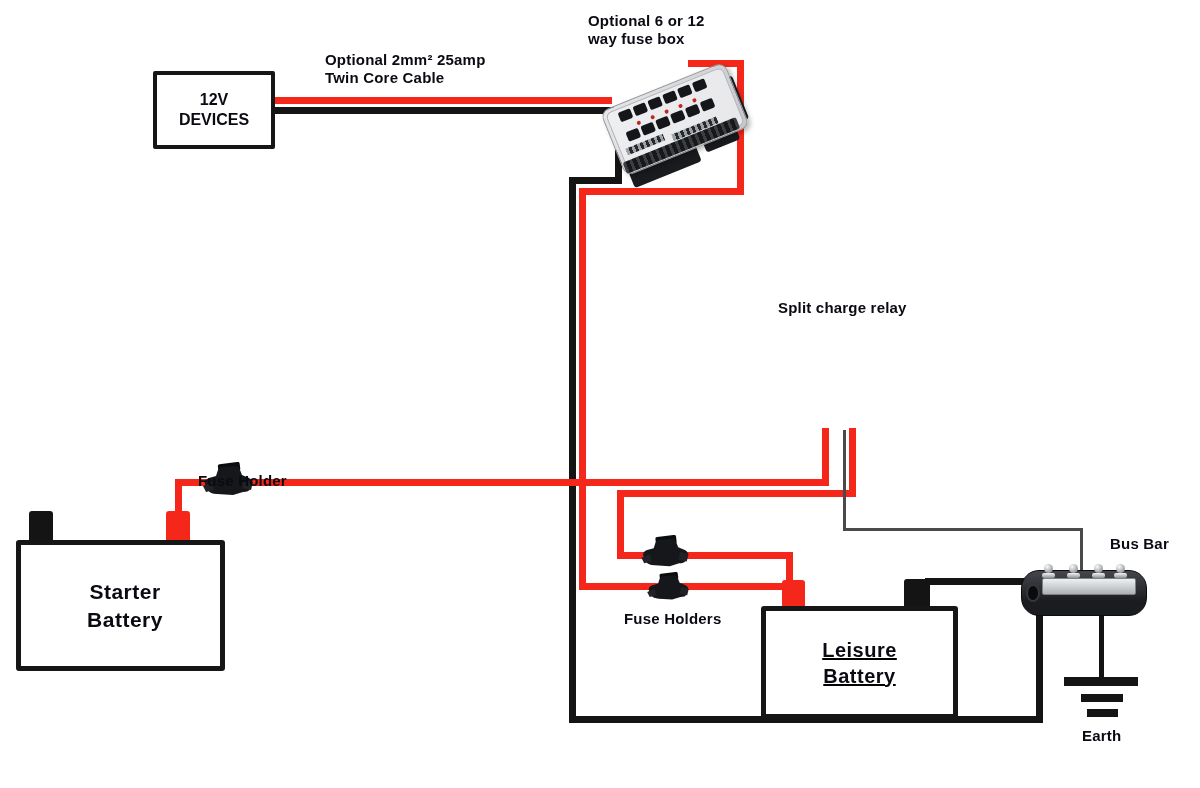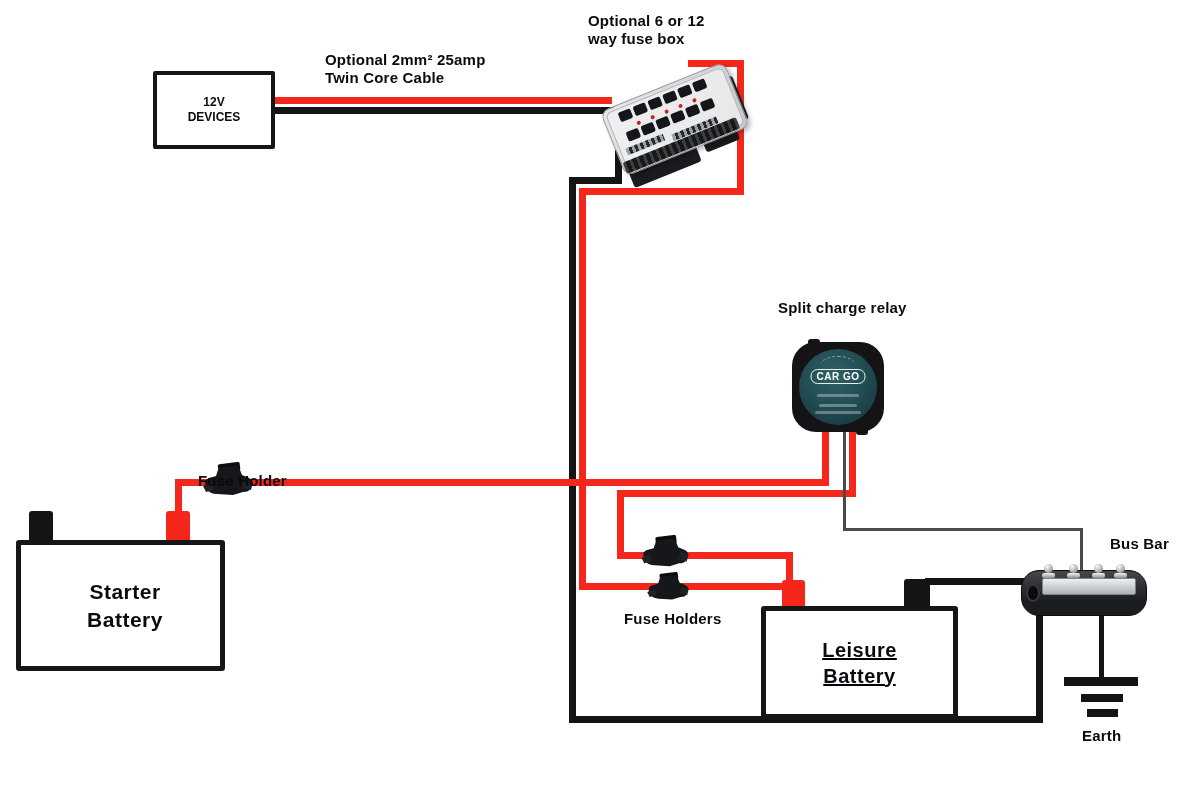--- a/index.html
+++ b/index.html
@@ -9,21 +9,21 @@
   .red{background:#f5271b;}
   .blk{background:#141414;}
   .sig{background:#4a4a4a;}
   .lbl{position:absolute;font-weight:bold;font-size:15px;line-height:1.18;color:#0a0a12;
        white-space:pre-line;letter-spacing:.2px;}
   .boxlbl{white-space:pre-line;text-align:center;font-weight:bold;color:#0a0a12;}
 
   
   .devices{position:absolute;left:153px;top:71px;width:114px;height:70px;background:#fff;
            border:4px solid #161616;border-radius:2px;display:flex;align-items:center;justify-content:center;}
-  .devices .boxlbl{font-size:12px;line-height:1.25;}
+  .devices .boxlbl{font-size:16px;line-height:1.25;}
 
   
   .battery{position:absolute;background:#fff;border:5px solid #161616;border-radius:3px;
            display:flex;align-items:center;justify-content:center;}
   .battery .boxlbl{font-size:21px;line-height:1.3;letter-spacing:.5px;}
   .terminal{position:absolute;border-radius:3px 3px 0 0;}
 
   
   .fusebox{position:absolute;left:608px;top:84px;width:134px;height:70px;transform:rotate(-22deg);}
   .fb-shell{position:absolute;inset:0;border-radius:9px;background:linear-gradient(135deg,#e7e8ea,#c6c7ca);
@@ -138,31 +138,20 @@
         <div class="fb-slot"></div>
       <div class="fb-slot"></div>
         <div class="fb-slot"></div>
         <div class="fb-slot"></div>
     </div>
     <div class="fb-teeth1"></div>
     <div class="fb-teeth2"></div>
     <div class="fb-band"></div>
   </div>
 
-  <div class="relay">
-    <div class="relay-ear" style="left:16px;top:-3px;"></div>
-    <div class="relay-ear" style="right:16px;bottom:-3px;"></div>
-    <div class="relay-face">
-      <div class="relay-arc"></div>
-      <div class="relay-logo">CAR GO</div>
-      <div class="relay-line" style="top:45px;width:42px;height:3px;"></div>
-      <div class="relay-line" style="top:55px;width:38px;height:3px;"></div>
-      <div class="relay-line" style="top:62px;width:46px;height:3px;"></div>
-    </div>
-  </div>
 
   <div class="terminal blk" style="left:29px;top:511px;width:24px;height:31px;"></div>
   <div class="terminal red" style="left:166px;top:511px;width:24px;height:31px;"></div>
   <div class="battery" style="left:16px;top:540px;width:190px;height:121px;padding-left:9px;">
     <div class="boxlbl">Starter
 Battery</div>
   </div>
 
   <div class="terminal red" style="left:782px;top:580px;width:23px;height:30px;"></div>
   <div class="terminal blk" style="left:904px;top:579px;width:26px;height:30px;"></div>

